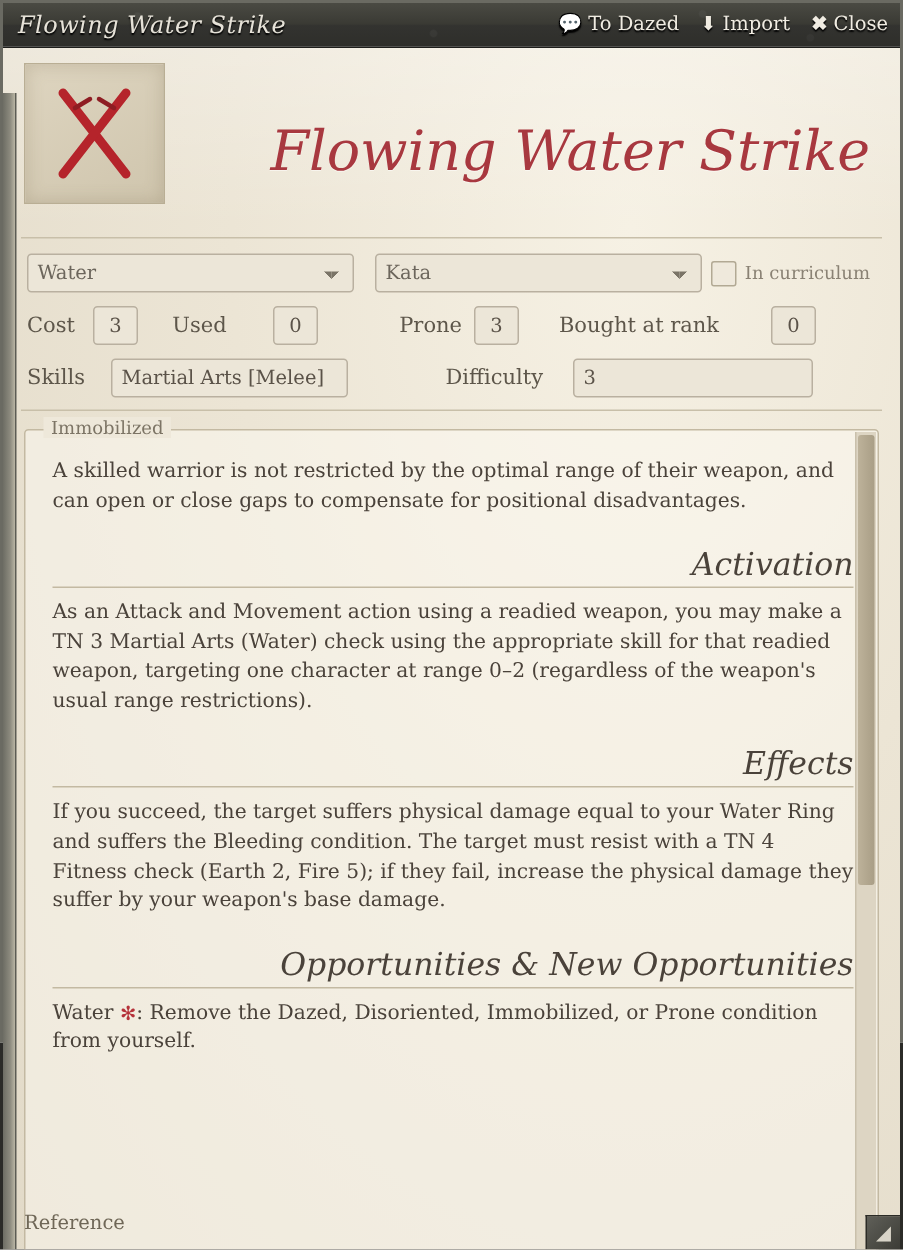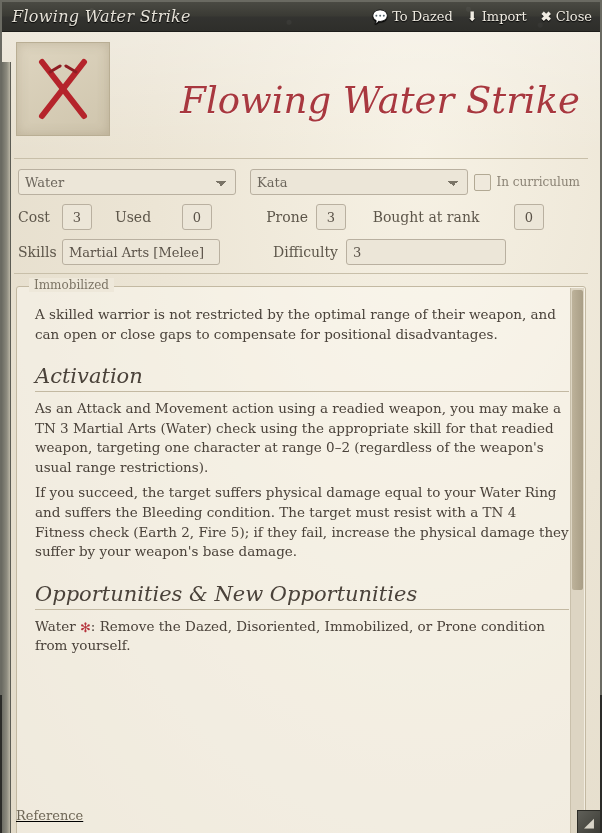--- a/index.html
+++ b/index.html
@@ -132,21 +132,21 @@
   .fields {
     padding: 10px 4px 6px 4px;
     border-bottom: 1px solid #c8bfa9;
     margin: 0 2px;
   }
   .field-row {
     display: flex;
     align-items: center;
     margin-bottom: 9px;
   }
-  .field-row:last-child { margin-bottom: 2px; }
+  .field-row:last-child { margin-bottom: 2px; gap: 12px; }
 
   select.inp, input.inp {
     font-family: "DejaVu Serif", serif;
     font-size: 13px;
     color: #6c665c;
     background: #ece6d8;
     border: 1px solid #b9b0a0;
     border-radius: 3px;
     box-sizing: border-box;
     height: 26px;
@@ -238,20 +238,21 @@
     margin: 0 0 6px 0;
   }
   .sec-head {
     font-family: "DejaVu Serif", serif;
     font-style: italic;
     font-size: 21px;
     color: #4a423a;
     margin: 20px 0 7px 0;
     padding-bottom: 3px;
     border-bottom: 1px solid #c3b9a2;
+    text-align: right;
   }
   .opp-symbol {
     display: inline-block;
     color: #b5323a;
     font-size: 13px;
     line-height: 1;
     transform: translateY(1px);
   }
 
   
@@ -287,21 +288,20 @@
   }
 
   
   .ref-row {
     position: absolute;
     left: 14px;
     right: 28px;
     bottom: 10px;
     display: flex;
     align-items: center;
-    text-decoration: underline;
   }
   .ref-lbl {
     font-family: "DejaVu Serif", serif;
     font-size: 13px;
     color: #6f6757;
     width: 170px;
   }
   .inp-ref {
     flex: 1 1 auto;
     height: 26px;
@@ -403,20 +403,21 @@
 
     <div class="desc-wrap">
       <div class="desc-legend">Immobilized</div>
 
       <div class="desc-scroll">
         <p class="body-text">A skilled warrior is not restricted by the optimal range of their weapon, and can open or close gaps to compensate for positional disadvantages.</p>
 
         <div class="sec-head">Activation</div>
         <p class="body-text">As an Attack and Movement action using a readied weapon, you may make a TN 3 Martial Arts (Water) check using the appropriate skill for that readied weapon, targeting one character at range 0–2 (regardless of the weapon's usual range restrictions).</p>
 
+        <div class="sec-head">Effects</div>
         <p class="body-text">If you succeed, the target suffers physical damage equal to your Water Ring and suffers the Bleeding condition. The target must resist with a TN 4 Fitness check (Earth 2, Fire 5); if they fail, increase the physical damage they suffer by your weapon's base damage.</p>
 
         <div class="sec-head">Opportunities &amp; New Opportunities</div>
         <p class="body-text"><span>Water </span><span class="opp-symbol">✻</span><span>: Remove the Dazed, Disoriented, Immobilized, or Prone condition from yourself.</span></p>
       </div>
 
       <div class="scrollbar">
         <div class="scroll-thumb"></div>
       </div>
     </div>

